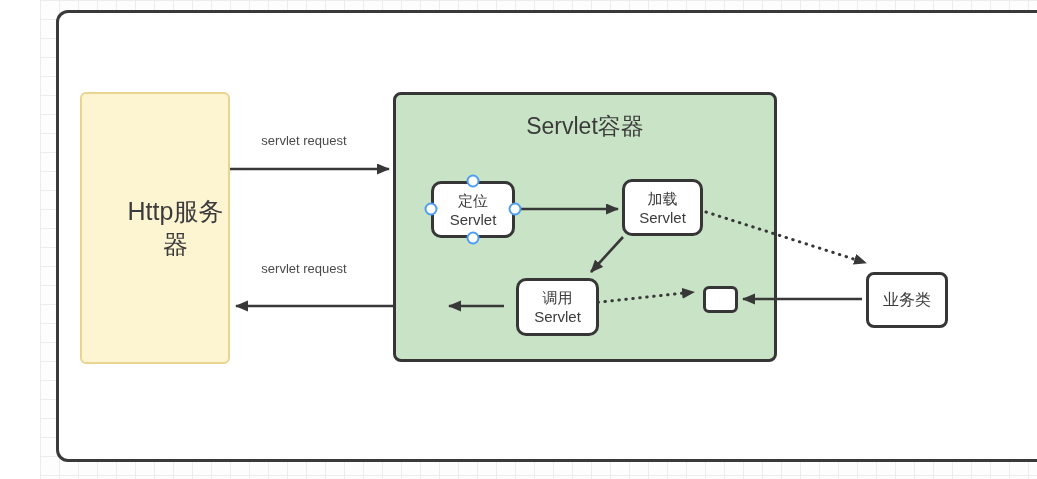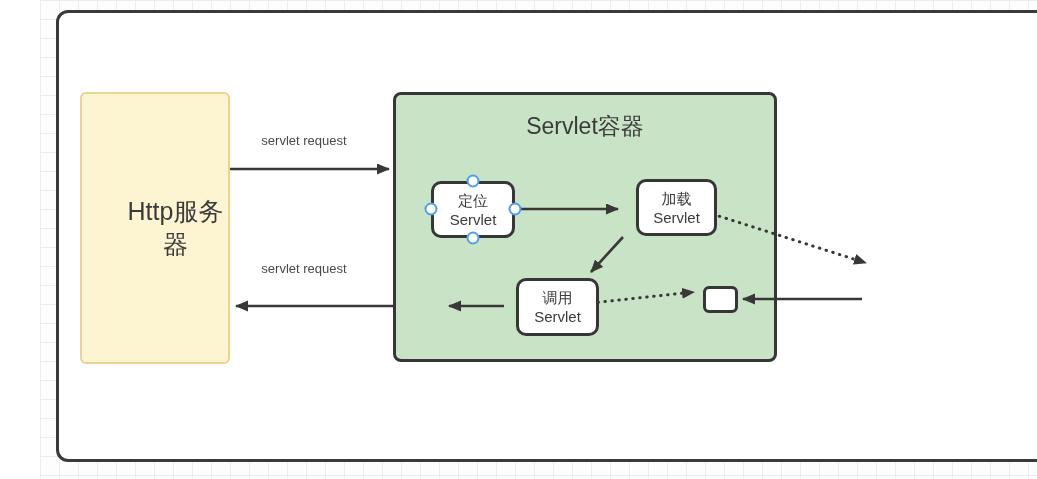--- a/index.html
+++ b/index.html
@@ -73,21 +73,21 @@
     color: #3a3a3a;
   }
   .node-step {
     background: var(--node-fill, #ffffff);
     border: 3px solid var(--node-border, #363636);
     border-radius: 10px;
     font-size: 15px;
     line-height: 19px;
   }
   .node-locate { left: 391px; top: 181px; width: 84px; height: 57px; }
-  .node-load   { left: 596px; top: 179px; width: 81px; height: 57px; }
+  .node-load   { left: 582px; top: 179px; width: 81px; height: 57px; }
   .node-invoke { left: 476px; top: 278px; width: 83px; height: 58px; }
   .node-instance {
     left: 663px; top: 286px; width: 35px; height: 27px;
     background: var(--node-fill, #ffffff);
     border: 3px solid var(--node-border, #363636);
     border-radius: 6px;
   }
   .node-business {
     left: 826px; top: 272px; width: 82px; height: 56px;
     background: var(--node-fill, #ffffff);
@@ -162,20 +162,23 @@
     <span>加载</span>
     <span>Servlet</span>
   </div>
   <div class="node node-step node-invoke">
     <span>调用</span>
     <span>Servlet</span>
   </div>
 
   <div class="node node-instance"></div>
 
+  <div class="node node-business">
+    <span>业务类</span>
+  </div>
 
   <div class="handle" style="left:433px; top:181px;"></div>
   <div class="handle" style="left:391px; top:209px;"></div>
   <div class="handle" style="left:475px; top:209px;"></div>
   <div class="handle" style="left:433px; top:238px;"></div>
 
   <div class="edge-label label-top">servlet request</div>
   <div class="edge-label label-bottom">servlet request</div>
 
 

